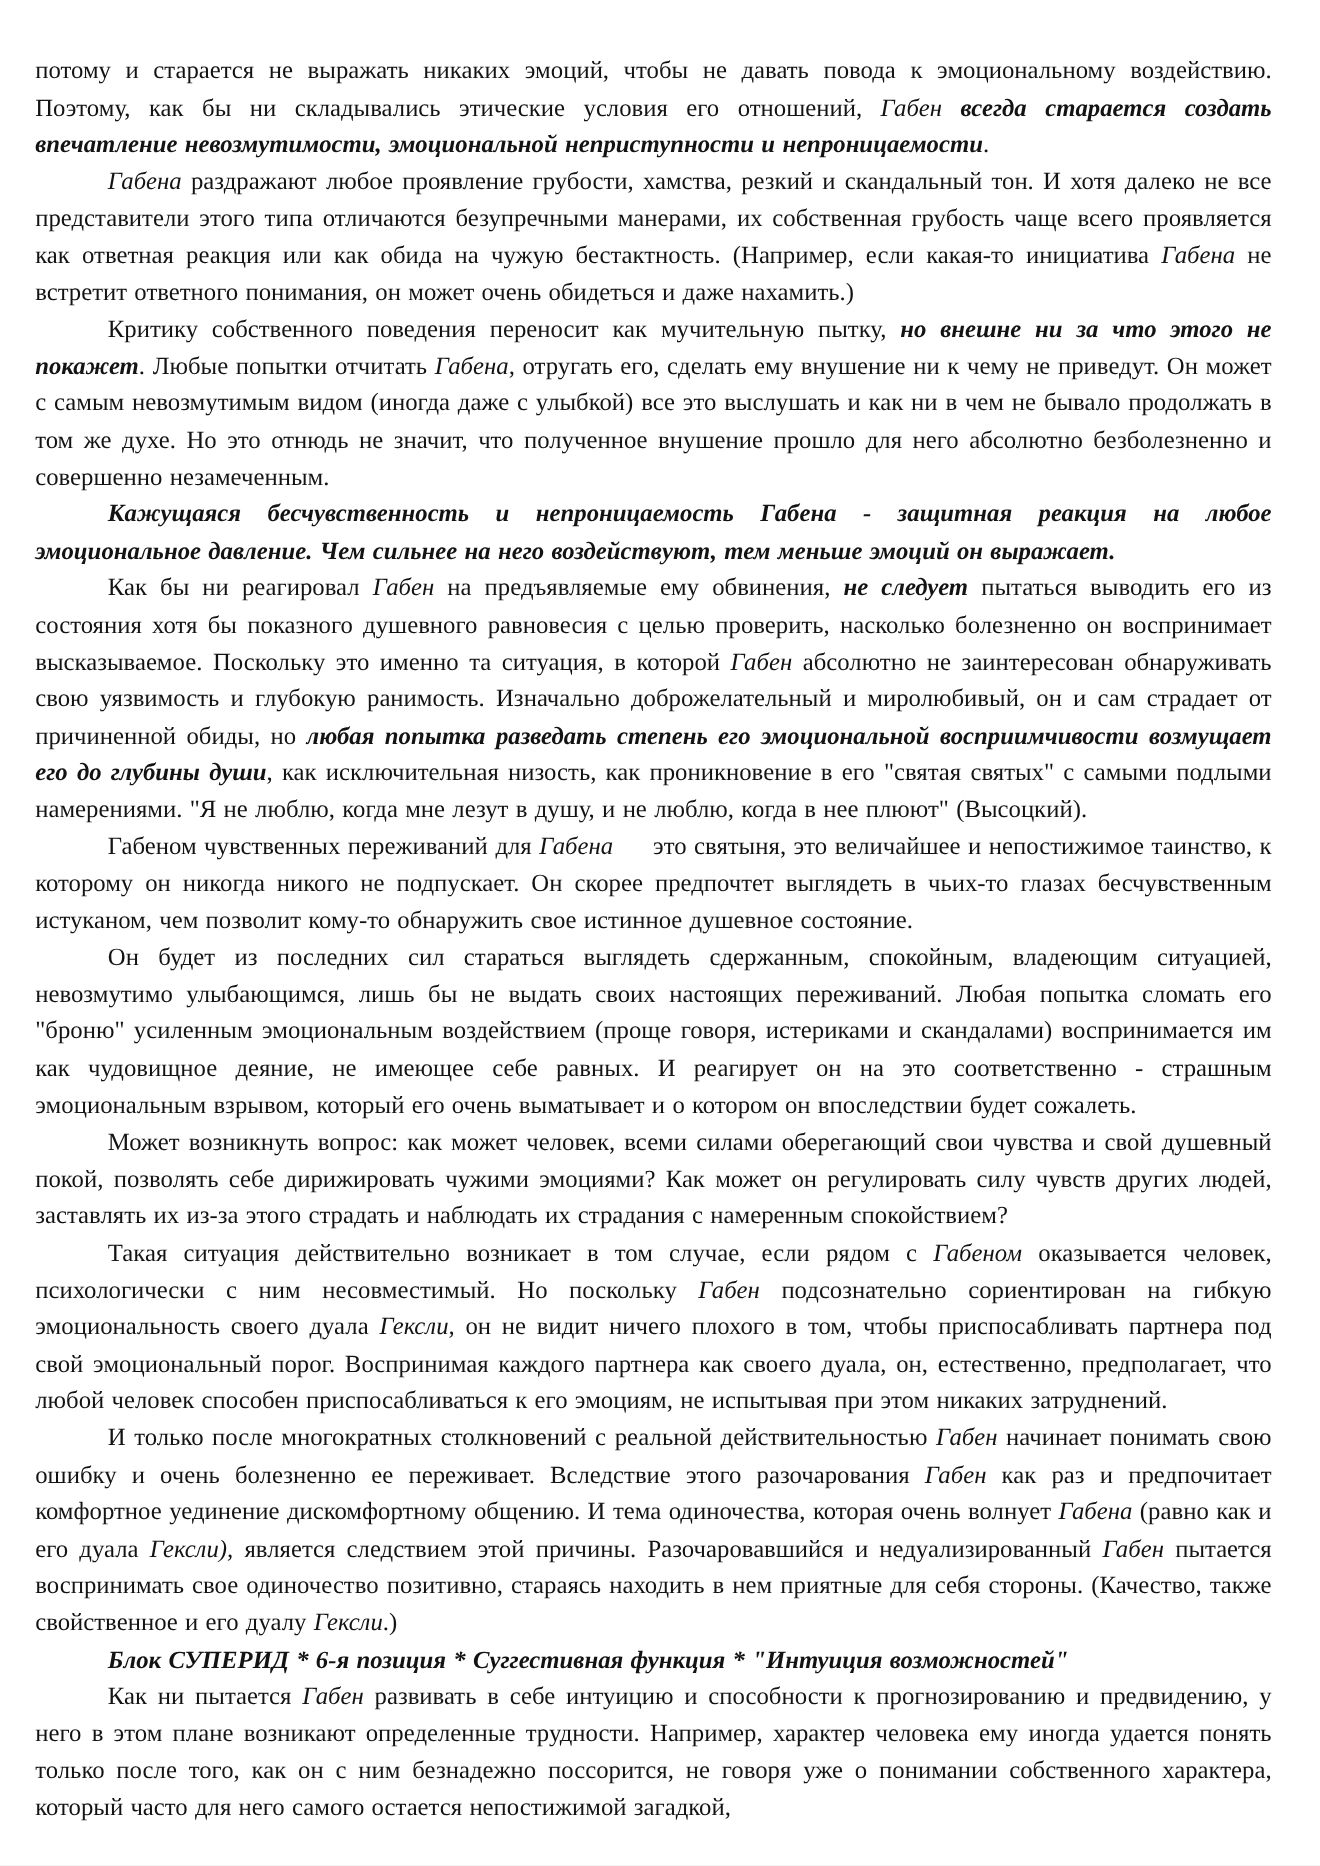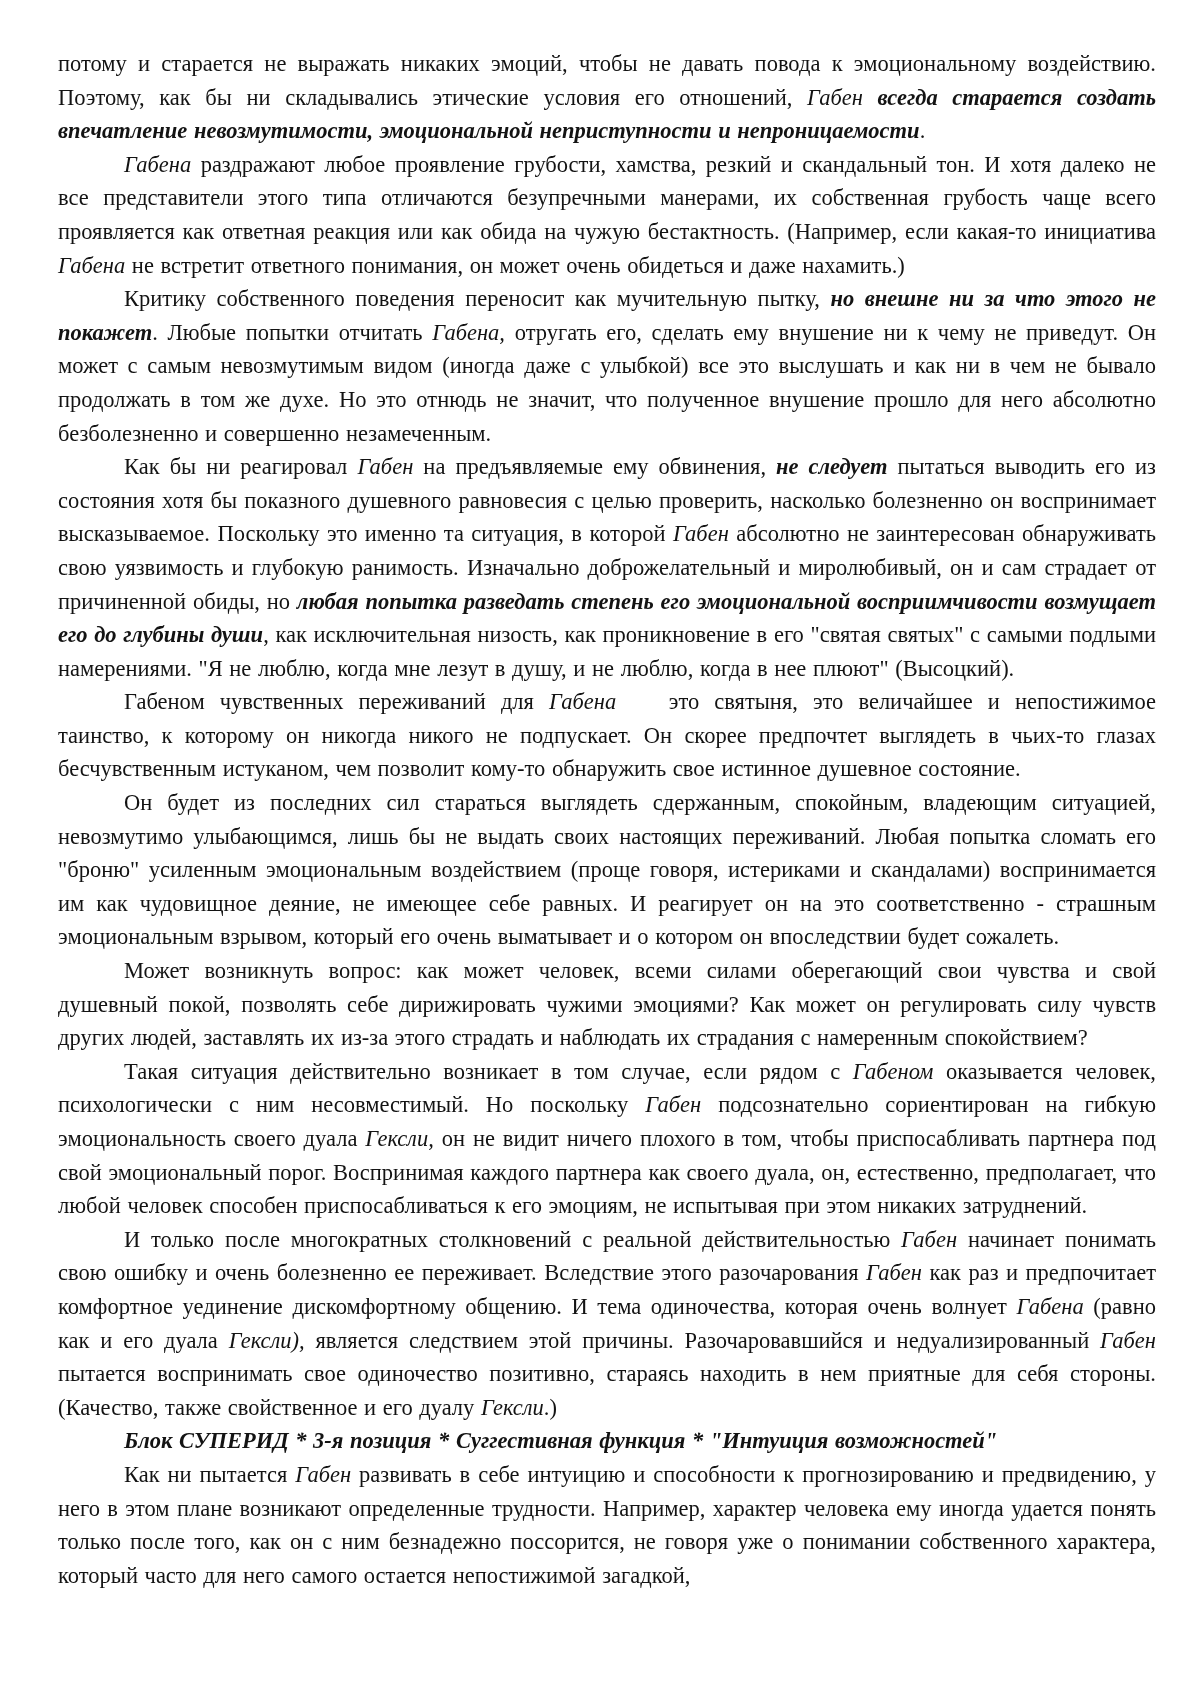--- a/index.html
+++ b/index.html
@@ -13,21 +13,21 @@
     height: 1696px;
     margin: 0 auto;
     background: #ffffff;
     box-sizing: border-box;
     overflow: hidden;
     color: #131313;
     font-family: "Liberation Serif", "DejaVu Serif", serif;
   }
   .page-content {
     box-sizing: border-box;
-    padding: 47px 44px 0 58px;
+    padding: 47px 44px 0 32px;
     font-size: 22.5px;
     line-height: 33.6px;
   }
   p.para {
     margin: 0;
     text-align: justify;
     text-indent: 66px;
     word-spacing: 1px;
   }
   p.para.no-indent {
@@ -38,22 +38,23 @@
   .rbi { font-style: italic; font-weight: bold; }
 </style>
 </head>
 <body>
 
 <div class="page">
   <div class="page-content">
       <p class="para no-indent"><span class="rn">потому и старается не выражать никаких эмоций, чтобы не давать повода к эмоциональному воздействию. Поэтому, как бы ни складывались этические условия его отношений, </span><span class="ri">Габен </span><span class="rbi">всегда старается создать впечатление невозмутимости, эмоциональной неприступности и непроницаемости</span><span class="rn">.</span></p>
       <p class="para"><span class="ri">Габена </span><span class="rn">раздражают любое проявление грубости, хамства, резкий и скандальный тон. И хотя далеко не все представители этого типа отличаются безупречными манерами, их собственная грубость чаще всего проявляется как ответная реакция или как обида на чужую бестактность. (Например, если какая-то инициатива </span><span class="ri">Габена </span><span class="rn">не встретит ответного понимания, он может очень обидеться и даже нахамить.)</span></p>
       <p class="para"><span class="rn">Критику собственного поведения переносит как мучительную пытку, </span><span class="rbi">но внешне ни за что этого не покажет</span><span class="rn">. Любые попытки отчитать </span><span class="ri">Габена, </span><span class="rn">отругать его, сделать ему внушение ни к чему не приведут. Он может с самым невозмутимым видом (иногда даже с улыбкой) все это выслушать и как ни в чем не бывало продолжать в том же духе. Но это отнюдь не значит, что полученное внушение прошло для него абсолютно безболезненно и совершенно незамеченным.</span></p>
+      <p class="para"><span class="rbi">Кажущаяся бесчувственность и непроницаемость Габена - защитная реакция на любое эмоциональное давление. Чем сильнее на него воздействуют, тем меньше эмоций он выражает.</span></p>
       <p class="para"><span class="rn">Как бы ни реагировал </span><span class="ri">Габен </span><span class="rn">на предъявляемые ему обвинения, </span><span class="rbi">не следует </span><span class="rn">пытаться выводить его из состояния хотя бы показного душевного равновесия с целью проверить, насколько болезненно он воспринимает высказываемое. Поскольку это именно та ситуация, в которой </span><span class="ri">Габен </span><span class="rn">абсолютно не заинтересован обнаруживать свою уязвимость и глубокую ранимость. Изначально доброжелательный и миролюбивый, он и сам страдает от причиненной обиды, но </span><span class="rbi">любая попытка разведать степень его эмоциональной восприимчивости возмущает его до глубины души</span><span class="rn">, как исключительная низость, как проникновение в его "святая святых" с самыми подлыми намерениями. "Я не люблю, когда мне лезут в душу, и не люблю, когда в нее плюют" (Высоцкий).</span></p>
       <p class="para"><span class="rn">Габеном чувственных переживаний для </span><span class="ri">Габена</span><span class="rn">   это святыня, это величайшее и непостижимое таинство, к которому он никогда никого не подпускает. Он скорее предпочтет выглядеть в чьих-то глазах бесчувственным истуканом, чем позволит кому-то обнаружить свое истинное душевное состояние.</span></p>
       <p class="para"><span class="rn">Он будет из последних сил стараться выглядеть сдержанным, спокойным, владеющим ситуацией, невозмутимо улыбающимся, лишь бы не выдать своих настоящих переживаний. Любая попытка сломать его "броню" усиленным эмоциональным воздействием (проще говоря, истериками и скандалами) воспринимается им как чудовищное деяние, не имеющее себе равных. И реагирует он на это соответственно - страшным эмоциональным взрывом, который его очень выматывает и о котором он впоследствии будет сожалеть.</span></p>
       <p class="para"><span class="rn">Может возникнуть вопрос: как может человек, всеми силами оберегающий свои чувства и свой душевный покой, позволять себе дирижировать чужими эмоциями? Как может он регулировать силу чувств других людей, заставлять их из-за этого страдать и наблюдать их страдания с намеренным спокойствием?</span></p>
       <p class="para"><span class="rn">Такая ситуация действительно возникает в том случае, если рядом с </span><span class="ri">Габеном </span><span class="rn">оказывается человек, психологически с ним несовместимый. Но поскольку </span><span class="ri">Габен </span><span class="rn">подсознательно сориентирован на гибкую эмоциональность своего дуала </span><span class="ri">Гексли, </span><span class="rn">он не видит ничего плохого в том, чтобы приспосабливать партнера под свой эмоциональный порог. Воспринимая каждого партнера как своего дуала, он, естественно, предполагает, что любой человек способен приспосабливаться к его эмоциям, не испытывая при этом никаких затруднений.</span></p>
       <p class="para"><span class="rn">И только после многократных столкновений с реальной действительностью </span><span class="ri">Габен </span><span class="rn">начинает понимать свою ошибку и очень болезненно ее переживает. Вследствие этого разочарования </span><span class="ri">Габен </span><span class="rn">как раз и предпочитает комфортное уединение дискомфортному общению. И тема одиночества, которая очень волнует </span><span class="ri">Габена </span><span class="rn">(равно как и его дуала </span><span class="ri">Гексли), </span><span class="rn">является следствием этой причины. Разочаровавшийся и недуализированный </span><span class="ri">Габен </span><span class="rn">пытается воспринимать свое одиночество позитивно, стараясь находить в нем приятные для себя стороны. (Качество, также свойственное и его дуалу </span><span class="ri">Гексли</span><span class="rn">.)</span></p>
-      <p class="para"><span class="rbi">Блок СУПЕРИД * 3-я позиция * Суггестивная функция * "Интуиция возможностей"</span></p>
+      <p class="para"><span class="rbi">Блок СУПЕРИД * 6-я позиция * Суггестивная функция * "Интуиция возможностей"</span></p>
       <p class="para"><span class="rn">Как ни пытается </span><span class="ri">Габен </span><span class="rn">развивать в себе интуицию и способности к прогнозированию и предвидению, у него в этом плане возникают определенные трудности. Например, характер человека ему иногда удается понять только после того, как он с ним безнадежно поссорится, не говоря уже о понимании собственного характера, который часто для него самого остается непостижимой загадкой,</span></p>
     </div>
 </div>
 
 </body></html>

